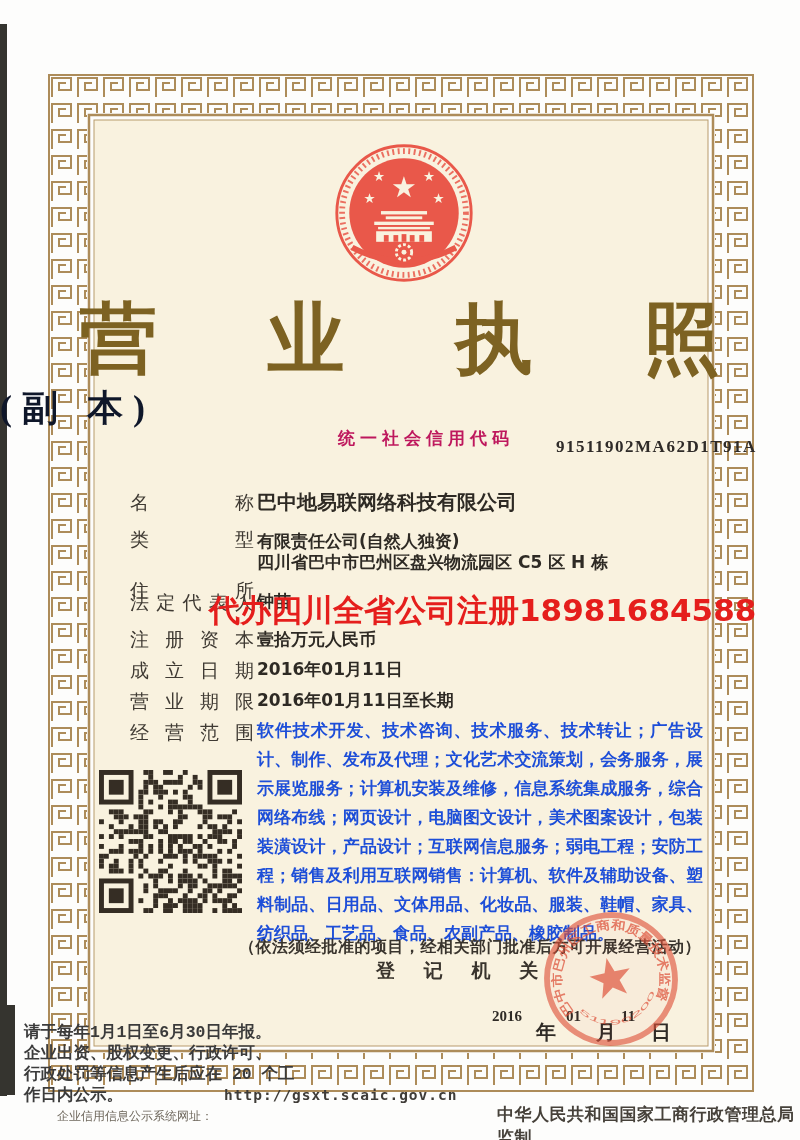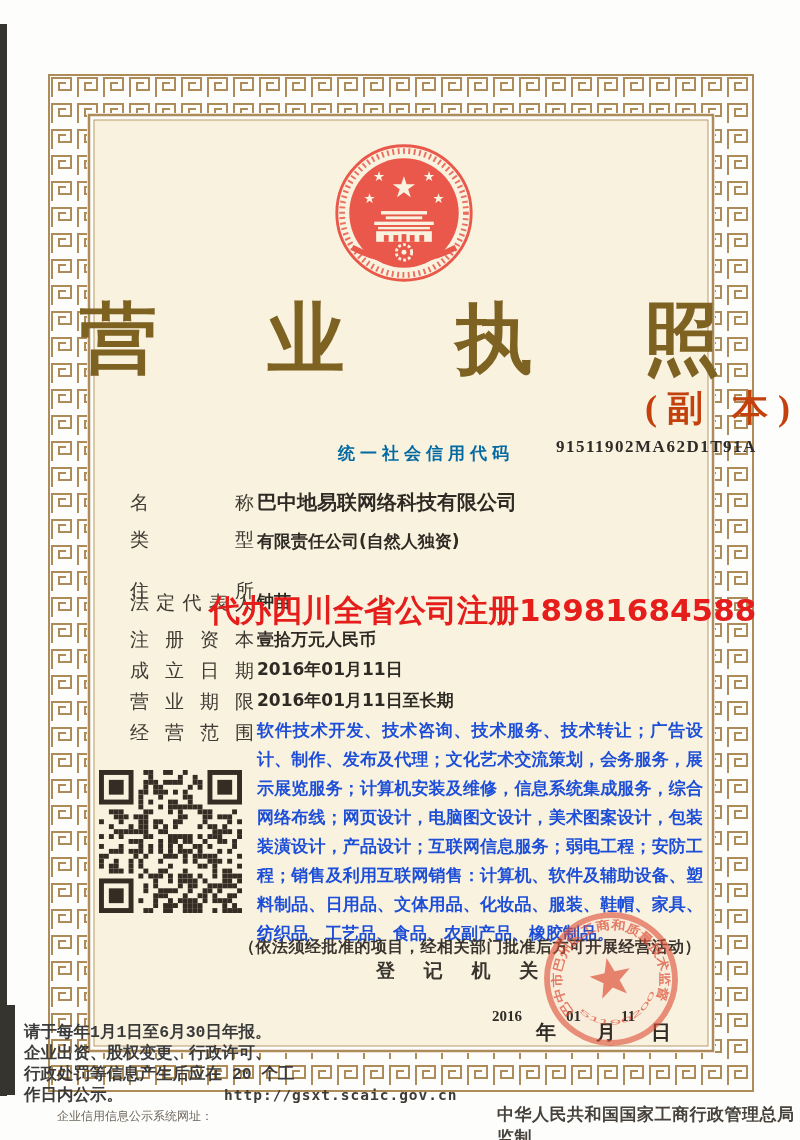--- a/index.html
+++ b/index.html
@@ -10,23 +10,23 @@
   #edge-strip{left:0;top:24px;width:7px;height:1072px;background:#35342f;}
   #edge-strip2{left:0;top:1005px;width:15px;height:90px;background:#35342f;}
   
   #frame{left:48px;top:74px;}
   
   #emblem{left:331px;top:141px;width:146px;height:144px;}
   
   #license-title{left:0;right:0;top:288px;text-align:center;color:#7d6222;
     font-size:77px;font-weight:700;letter-spacing:42px;padding-left:42px;
     font-family:"DejaVu Sans",sans-serif;}
-  #license-subtitle{left:0;right:0;top:384px;text-align:right;color:#c2410c;
+  #license-subtitle{left:0;right:0;top:384px;text-align:left;color:#0f172a;
     font-size:36px;font-weight:700;letter-spacing:10px;font-family:"Liberation Serif",serif;}
-  #credit-label{left:338px;top:442px;color:#0369a1;font-size:17px;letter-spacing:5px;
+  #credit-label{left:338px;top:427px;color:#be185d;font-size:17px;letter-spacing:5px;
     font-family:"Liberation Serif",serif;font-weight:600;}
   #credit-code{left:556px;top:437px;color:#2f2b28;font-size:17px;letter-spacing:1.5px;
     font-family:"Liberation Serif",serif;font-weight:700;}
   
   .flabel{position:absolute;left:130px;width:124px;color:#3f3a33;font-size:19px;
     font-family:"Liberation Serif",serif;text-align:justify;text-align-last:justify;}
   .fvalue{position:absolute;left:257px;color:#2e2a24;font-weight:700;font-size:17px;
     font-family:"DejaVu Sans",sans-serif;white-space:nowrap;}
   #v-name{font-size:20px;}
   #scope-box{left:257px;width:446px;font-size:17px;font-weight:700;line-height:29px;
@@ -111,20 +111,21 @@
   <div class="abs" id="credit-label">统一社会信用代码</div>
   <div class="abs" id="credit-code">91511902MA62D1T91A</div>
 
   <div class="flabel" style="top:490px">名称</div>
   <div class="fvalue" id="v-name" style="top:489px">巴中地易联网络科技有限公司</div>
 
   <div class="flabel" style="top:527px">类型</div>
   <div class="fvalue" style="top:530px">有限责任公司(自然人独资)</div>
 
   <div class="flabel" style="top:578px">住所</div>
+  <div class="fvalue" style="top:551px">四川省巴中市巴州区盘兴物流园区 C5 区 H 栋</div>
 
   <div class="flabel" style="top:590px">法定代表人</div>
   <div class="fvalue" style="top:590px">钟苗</div>
 
   <div class="flabel" style="top:627px">注册资本</div>
   <div class="fvalue" style="top:628px">壹拾万元人民币</div>
 
   <div class="flabel" style="top:658px">成立日期</div>
   <div class="fvalue" style="top:658px">2016年01月11日</div>
 

